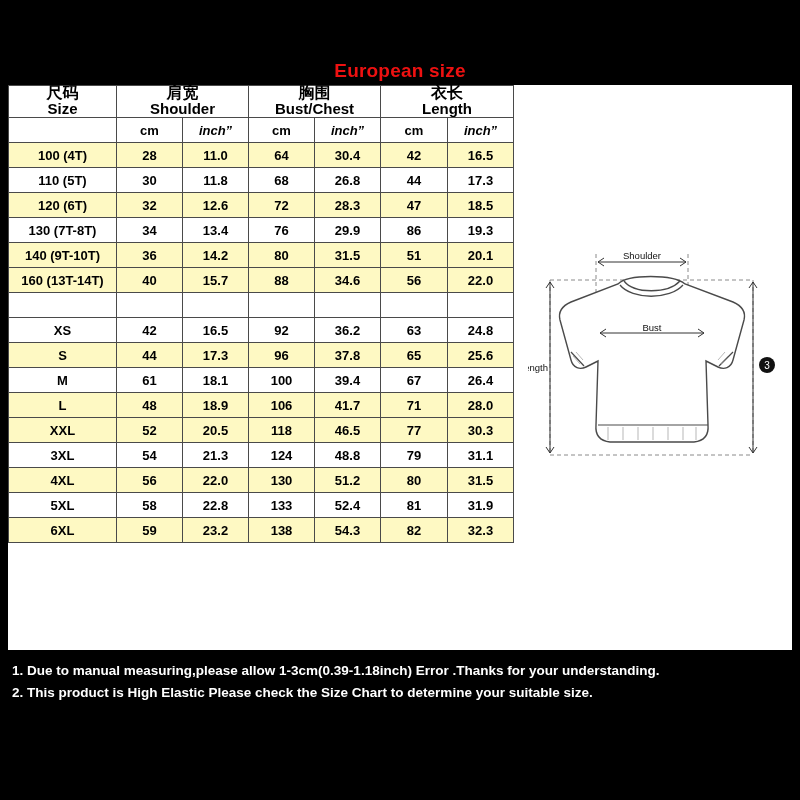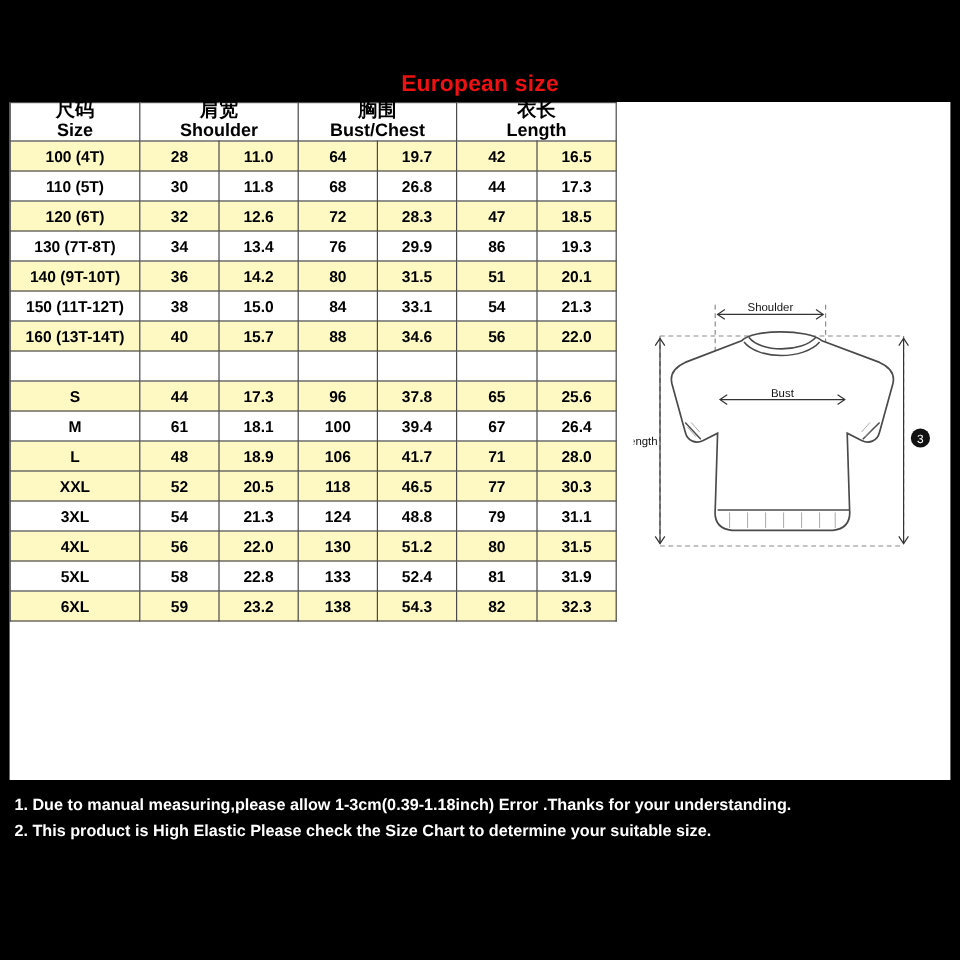--- a/index.html
+++ b/index.html
@@ -92,27 +92,36 @@
           <td colspan="2">
             <span class="cn">胸围</span>
             <span class="en">Bust/Chest</span>
           </td>
           <td colspan="2">
             <span class="cn">衣长</span>
             <span class="en">Length</span>
           </td>
         </tr>
 
+        <tr class="hdr-sub">
+          <td></td>
+          <td>cm</td>
+          <td class="unit-in">inch”</td>
+          <td>cm</td>
+          <td class="unit-in">inch”</td>
+          <td>cm</td>
+          <td class="unit-in">inch”</td>
+        </tr>
 
         <tr class="r-alt">
           <td class="sz">100    (4T)</td>
           <td>28</td>
           <td class="v-red">11.0</td>
           <td>64</td>
-          <td class="v-red">19.7</td>
+          <td class="v-red">30.4</td>
           <td>42</td>
           <td class="v-red">16.5</td>
         </tr>
         <tr class="r-white">
           <td class="sz">110    (5T)</td>
           <td>30</td>
           <td class="v-red">11.8</td>
           <td>68</td>
           <td class="v-red">26.8</td>
           <td>44</td>
@@ -138,49 +147,49 @@
         </tr>
         <tr class="r-alt">
           <td class="sz">140  (9T-10T)</td>
           <td>36</td>
           <td class="v-red">14.2</td>
           <td>80</td>
           <td class="v-red">31.5</td>
           <td>51</td>
           <td class="v-red">20.1</td>
         </tr>
-        <tr class="r-white">
-          <td class="sz">150 (11T-12T)</td>
-          <td>38</td>
-          <td class="v-red">15.0</td>
-          <td>84</td>
-          <td class="v-red">33.1</td>
-          <td>54</td>
-          <td class="v-red">21.3</td>
-        </tr>
         <tr class="r-alt">
           <td class="sz">160 (13T-14T)</td>
           <td>40</td>
           <td class="v-red">15.7</td>
           <td>88</td>
           <td class="v-red">34.6</td>
           <td>56</td>
           <td class="v-red">22.0</td>
         </tr>
 
         <tr class="spacer">
           <td></td>
           <td></td>
           <td></td>
           <td></td>
           <td></td>
           <td></td>
           <td></td>
         </tr>
 
+        <tr class="r-white">
+          <td class="sz-l">XS</td>
+          <td>42</td>
+          <td class="v-red">16.5</td>
+          <td>92</td>
+          <td class="v-red">36.2</td>
+          <td>63</td>
+          <td class="v-red">24.8</td>
+        </tr>
         <tr class="r-alt">
           <td class="sz-l">S</td>
           <td>44</td>
           <td class="v-red">17.3</td>
           <td>96</td>
           <td class="v-red">37.8</td>
           <td>65</td>
           <td class="v-red">25.6</td>
         </tr>
         <tr class="r-white">

